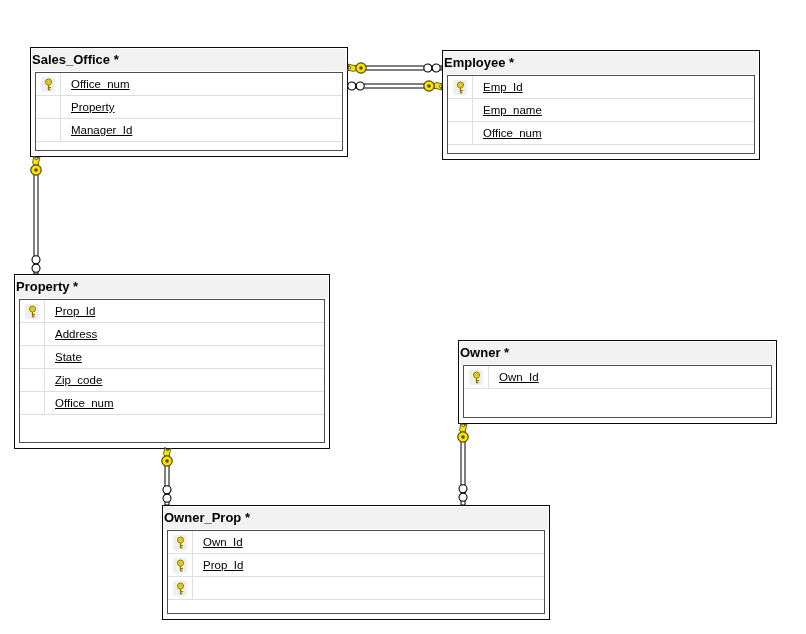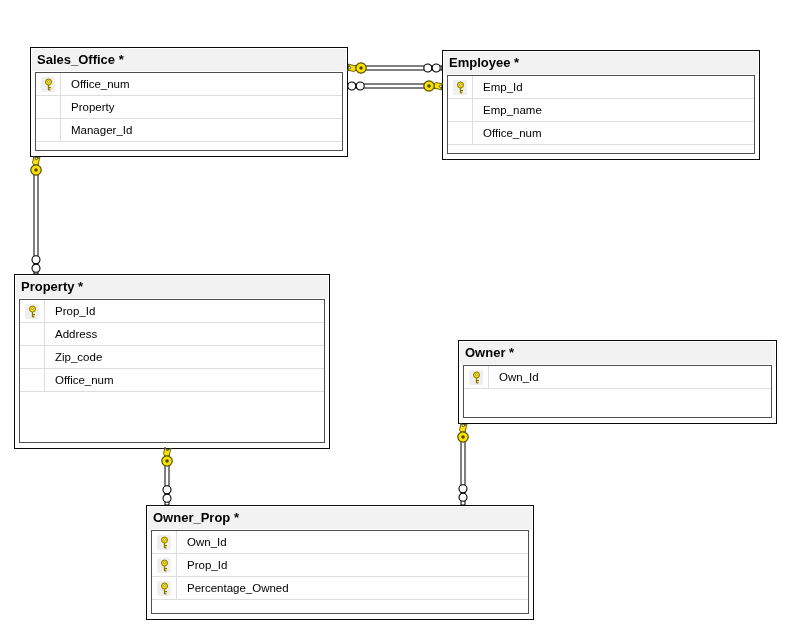--- a/index.html
+++ b/index.html
@@ -28,33 +28,33 @@
     position: absolute;
     left: 1px;
     right: 1px;
     top: 1px;
     height: 22px;
     background: #f2f2f2;
     font-size: 13px;
     font-weight: bold;
     color: #000000;
     line-height: 22px;
-    padding-left: 5px;
     white-space: nowrap;
     overflow: hidden;
   }
   .t-grid {
     position: absolute;
     left: 4px;
     right: 4px;
     top: 24px;
     bottom: 5px;
     border: 1px solid #4f4f4f;
     background: #ffffff;
     overflow: hidden;
+    text-decoration: underline;
   }
   .t-row {
     height: 22px;
     display: flex;
     align-items: stretch;
     border-bottom: 1px solid #dedede;
     background: #ffffff;
   }
   .key-cell {
     width: 24px;
@@ -162,20 +162,24 @@
             </span>
         </div>
         <div class="field-label">Prop_Id</div>
       </div>
       <div class="t-row">
         <div class="key-cell"></div>
         <div class="field-label">Address</div>
       </div>
       <div class="t-row">
         <div class="key-cell"></div>
+        <div class="field-label">State</div>
+      </div>
+      <div class="t-row">
+        <div class="key-cell"></div>
         <div class="field-label">Zip_code</div>
       </div>
       <div class="t-row">
         <div class="key-cell"></div>
         <div class="field-label">Office_num</div>
       </div>
     </div>
   </div>
 
   <div class="db-table" style="left:458px;top:340px;width:319px;height:84px">
@@ -189,21 +193,21 @@
                 <circle cx="5.5" cy="3.7" r="1" fill="#ffffff" stroke="#857700" stroke-width="0.6"></circle>
                 <path d="M5.5 7 L5.5 12 M5.5 9.6 L8 9.6 M5.5 11.8 L7.4 11.8" stroke="#857700" stroke-width="1.3" fill="none"></path>
               </svg>
             </span>
         </div>
         <div class="field-label">Own_Id</div>
       </div>
     </div>
   </div>
 
-  <div class="db-table" style="left:146px;top:505px;width:388px;height:115px">
+  <div class="db-table" style="left:162px;top:505px;width:388px;height:115px">
     <div class="t-header">Owner_Prop *</div>
     <div class="t-grid">
       <div class="t-row">
         <div class="key-cell">
           <span class="key-badge">
               <svg width="11" height="13" viewBox="0 0 11 13">
                 <circle cx="5.5" cy="4" r="3" fill="#ffe000" stroke="#857700" stroke-width="1"></circle>
                 <circle cx="5.5" cy="3.7" r="1" fill="#ffffff" stroke="#857700" stroke-width="0.6"></circle>
                 <path d="M5.5 7 L5.5 12 M5.5 9.6 L8 9.6 M5.5 11.8 L7.4 11.8" stroke="#857700" stroke-width="1.3" fill="none"></path>
               </svg>
@@ -226,21 +230,20 @@
       <div class="t-row">
         <div class="key-cell">
           <span class="key-badge">
               <svg width="11" height="13" viewBox="0 0 11 13">
                 <circle cx="5.5" cy="4" r="3" fill="#ffe000" stroke="#857700" stroke-width="1"></circle>
                 <circle cx="5.5" cy="3.7" r="1" fill="#ffffff" stroke="#857700" stroke-width="0.6"></circle>
                 <path d="M5.5 7 L5.5 12 M5.5 9.6 L8 9.6 M5.5 11.8 L7.4 11.8" stroke="#857700" stroke-width="1.3" fill="none"></path>
               </svg>
             </span>
         </div>
-        <div class="field-label">Percentage_Owned</div>
       </div>
     </div>
   </div>
 
   <svg class="connector-layer" width="806" height="634" viewBox="0 0 806 634">
     <defs>
       <g id="key-end">
         <polygon points="-5,-2 -13,-4 -10,0 -14,2 -7,3.5 -5,2" fill="#ffe000" stroke="#4d4d00" stroke-width="0.8"></polygon>
         <circle cx="0" cy="0" r="5.2" fill="#ffe000" stroke="#4d4d00" stroke-width="1.2"></circle>
         <circle cx="0" cy="0" r="1.8" fill="#4d4d00"></circle>

